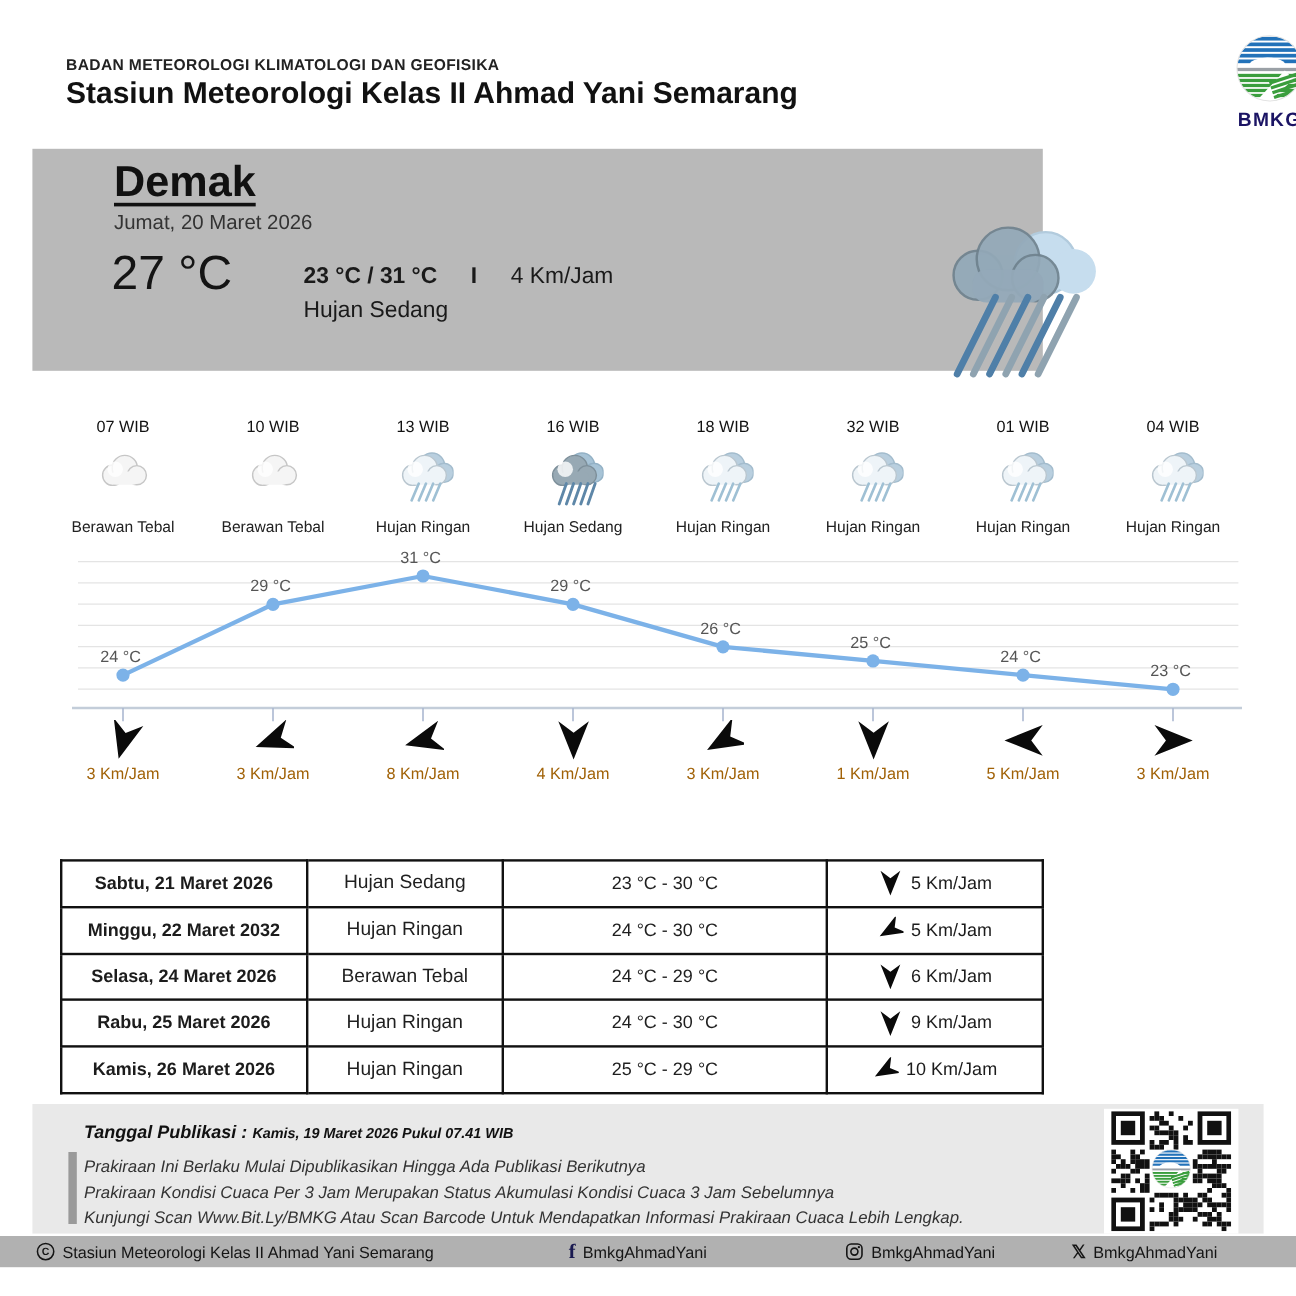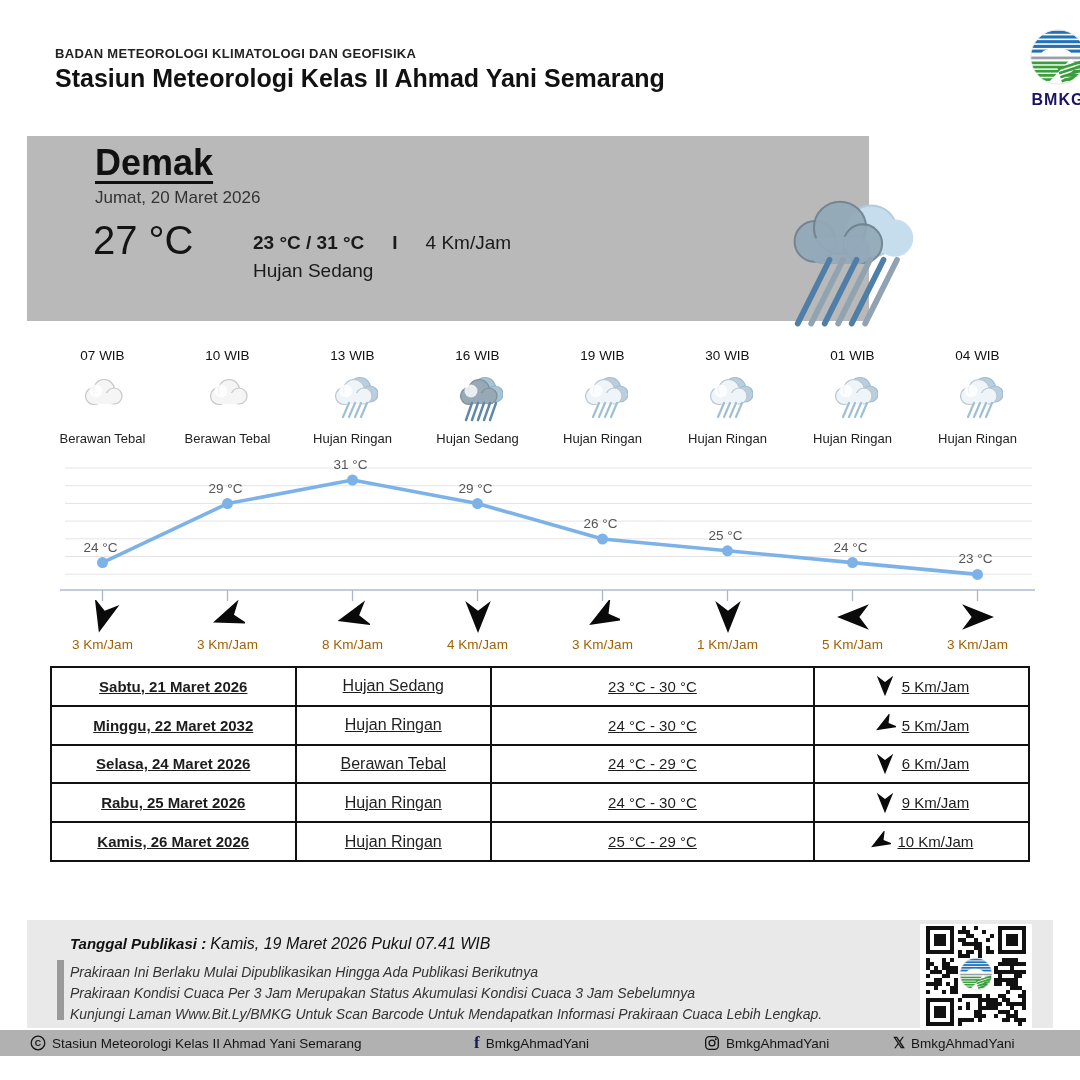--- a/index.html
+++ b/index.html
@@ -7,21 +7,21 @@
         font-family:"Liberation Sans",sans-serif;color:#1c1c1c;overflow:hidden;}
 
   
   .hdr{position:absolute;left:55px;top:46px;}
   .hdr-agency{font-size:13px;font-weight:600;letter-spacing:.3px;color:#222;}
   .hdr-station{font-size:25px;font-weight:700;color:#111;margin-top:3px;}
   .logo-box{position:absolute;left:1008px;top:28px;width:100px;text-align:center;}
   .logo-word{font-size:16px;font-weight:800;color:#1b1464;letter-spacing:1px;margin-top:1px;}
 
   
-  .banner{position:absolute;left:27px;top:136px;width:842px;height:185px;background:#b9b9b9;}
+  .banner{position:absolute;left:27px;top:124px;width:842px;height:185px;background:#b9b9b9;}
   .city{position:absolute;left:68px;top:6px;font-size:36px;font-weight:700;color:#111;
         text-decoration:underline;text-underline-offset:6px;}
   .bdate{position:absolute;left:68px;top:52px;font-size:17px;color:#333;}
   .bigtemp{position:absolute;left:66px;top:82px;font-size:40px;font-weight:400;color:#141414;}
   .midblock{position:absolute;left:226px;top:96px;font-size:19px;color:#1a1a1a;}
   .midline1{display:flex;align-items:center;gap:14px;}
   .range{font-weight:700;}
   .sep{font-weight:600;padding:0 14px;}
   .cond{margin-top:6px;font-size:19px;}
   .banner-icon{position:absolute;left:726px;top:60px;}
@@ -36,34 +36,34 @@
   
   .chart{position:absolute;left:40px;top:450px;width:1000px;height:155px;}
 
   
   .winds{position:absolute;left:40px;top:600px;width:1000px;display:flex;}
   .wind-cell{flex:1;text-align:center;}
   .wind-cell svg{display:block;margin:0 auto;}
   .wind-speed{font-size:13.5px;color:#a16207;margin-top:3px;}
 
   
-  table.daily{position:absolute;left:50px;top:666px;width:980px;height:196px;
-              border-collapse:collapse;text-decoration:underline;}
+  table.daily{position:absolute;left:50px;top:716px;width:820px;height:196px;
+              border-collapse:collapse;}
   table.daily td{border:2px solid #111;text-align:center;vertical-align:middle;padding:0;}
   td.c-date{width:25%;font-size:15px;font-weight:700;}
   td.c-cond{width:20%;font-size:16px;color:#1f1f1f;}
   td.c-temp{width:33%;font-size:15px;color:#1f1f1f;}
   td.c-wind{width:22%;font-size:15px;}
   .wind-cell-inline{display:flex;align-items:center;justify-content:center;gap:6px;}
 
   
   .footer{position:absolute;left:27px;top:920px;width:1026px;height:108px;background:#e9e9e9;}
   .pub{position:absolute;left:43px;top:15px;font-size:15px;font-style:italic;color:#111;}
   .pub .pl{font-weight:600;margin-top:12px;}
-  .pub .pv{font-weight:400;font-size:16px;}
+  .pub .pv{font-weight:700;font-size:12px;}
   .vbar{position:absolute;left:30px;top:40px;width:7px;height:60px;background:#9a9a9a;}
   .notes{position:absolute;left:43px;top:42px;font-size:14px;font-style:italic;color:#333;line-height:21px;}
   .qr-box{position:absolute;left:893px;top:4px;width:112px;height:104px;background:#fff;
           display:flex;align-items:center;justify-content:center;}
 
   
   .sbar{position:absolute;left:0;top:1030px;width:1080px;height:26px;background:#b1b1b1;
         display:flex;align-items:center;font-size:13.5px;color:#151515;}
   .sbar .item{display:flex;align-items:center;gap:6px;position:absolute;}
   .it-copy{left:30px;} .it-fb{left:474px;} .it-ig{left:704px;} .it-x{left:893px;}
@@ -222,21 +222,21 @@
             </g>
             <line x1="18" y1="30" x2="12" y2="47" stroke="#5e87a8" stroke-width="2.4" stroke-linecap="round"></line>
             <line x1="24" y1="30" x2="18" y2="47" stroke="#5e87a8" stroke-width="2.4" stroke-linecap="round"></line>
             <line x1="30" y1="30" x2="24" y2="47" stroke="#5e87a8" stroke-width="2.4" stroke-linecap="round"></line>
             <line x1="36" y1="30" x2="30" y2="47" stroke="#5e87a8" stroke-width="2.4" stroke-linecap="round"></line>
             <line x1="42" y1="30" x2="36" y2="47" stroke="#5e87a8" stroke-width="2.4" stroke-linecap="round"></line>
           </svg></div>
        <div class="hour-cond">Hujan Sedang</div>
      </div>
       <div class="hour-cell">
-       <div class="hour-time">19 WIB</div>
+       <div class="hour-time">18 WIB</div>
        <div class="hour-icon"><svg width="50" height="50" viewBox="0 0 48 50">
             <g transform="translate(6,-2)">
               <g>
                 <circle cx="15" cy="23" r="8.5" fill="#b9cfdf" stroke="#a3bccd" stroke-width="1.2"></circle>
                 <circle cx="25" cy="17" r="10.5" fill="#b9cfdf" stroke="#a3bccd" stroke-width="1.2"></circle>
                 <circle cx="35" cy="23" r="8" fill="#b9cfdf" stroke="#a3bccd" stroke-width="1.2"></circle>
                 <rect x="13" y="20" width="24" height="11" rx="5" fill="#b9cfdf"></rect>
                 <circle cx="17" cy="18" r="6.5" fill="#ffffff" opacity="0.8"></circle>
               </g>
             </g>
@@ -250,21 +250,21 @@
               </g>
             </g>
             <line x1="20" y1="30" x2="14" y2="44" stroke="#9fc0d4" stroke-width="2.2" stroke-linecap="round"></line>
             <line x1="26" y1="30" x2="20" y2="44" stroke="#9fc0d4" stroke-width="2.2" stroke-linecap="round"></line>
             <line x1="32" y1="30" x2="26" y2="44" stroke="#9fc0d4" stroke-width="2.2" stroke-linecap="round"></line>
             <line x1="38" y1="30" x2="32" y2="44" stroke="#9fc0d4" stroke-width="2.2" stroke-linecap="round"></line>
           </svg></div>
        <div class="hour-cond">Hujan Ringan</div>
      </div>
       <div class="hour-cell">
-       <div class="hour-time">30 WIB</div>
+       <div class="hour-time">32 WIB</div>
        <div class="hour-icon"><svg width="50" height="50" viewBox="0 0 48 50">
             <g transform="translate(6,-2)">
               <g>
                 <circle cx="15" cy="23" r="8.5" fill="#b9cfdf" stroke="#a3bccd" stroke-width="1.2"></circle>
                 <circle cx="25" cy="17" r="10.5" fill="#b9cfdf" stroke="#a3bccd" stroke-width="1.2"></circle>
                 <circle cx="35" cy="23" r="8" fill="#b9cfdf" stroke="#a3bccd" stroke-width="1.2"></circle>
                 <rect x="13" y="20" width="24" height="11" rx="5" fill="#b9cfdf"></rect>
                 <circle cx="17" cy="18" r="6.5" fill="#ffffff" opacity="0.8"></circle>
               </g>
             </g>
@@ -501,21 +501,21 @@
 
   <div class="footer">
     <div class="pub">
       <span class="pl">Tanggal Publikasi :</span>
       <span class="pv">Kamis, 19 Maret 2026 Pukul 07.41 WIB</span>
     </div>
     <div class="vbar"></div>
     <div class="notes">
       <div>Prakiraan Ini Berlaku Mulai Dipublikasikan Hingga Ada Publikasi Berikutnya</div>
       <div>Prakiraan Kondisi Cuaca Per 3 Jam Merupakan Status Akumulasi Kondisi Cuaca 3 Jam Sebelumnya</div>
-      <div>Kunjungi Laman Www.Bit.Ly/BMKG Untuk Scan Barcode Untuk Mendapatkan Informasi Prakiraan Cuaca Lebih Lengkap.</div>
+      <div>Kunjungi Scan Www.Bit.Ly/BMKG Atau Scan Barcode Untuk Mendapatkan Informasi Prakiraan Cuaca Lebih Lengkap.</div>
     </div>
     <div class="qr-box" id="qr-box" style="position: absolute;">
         <svg width="100" height="100" viewBox="0 0 100 100">
           <rect width="100" height="100" fill="#fff"></rect>
           <rect x="36" y="0" width="4" height="4" fill="#111"></rect>
           <rect x="48" y="0" width="4" height="4" fill="#111"></rect>
           <rect x="32" y="4" width="4" height="4" fill="#111"></rect>
           <rect x="36" y="4" width="4" height="4" fill="#111"></rect>
           <rect x="40" y="4" width="4" height="4" fill="#111"></rect>
           <rect x="56" y="4" width="4" height="4" fill="#111"></rect>

